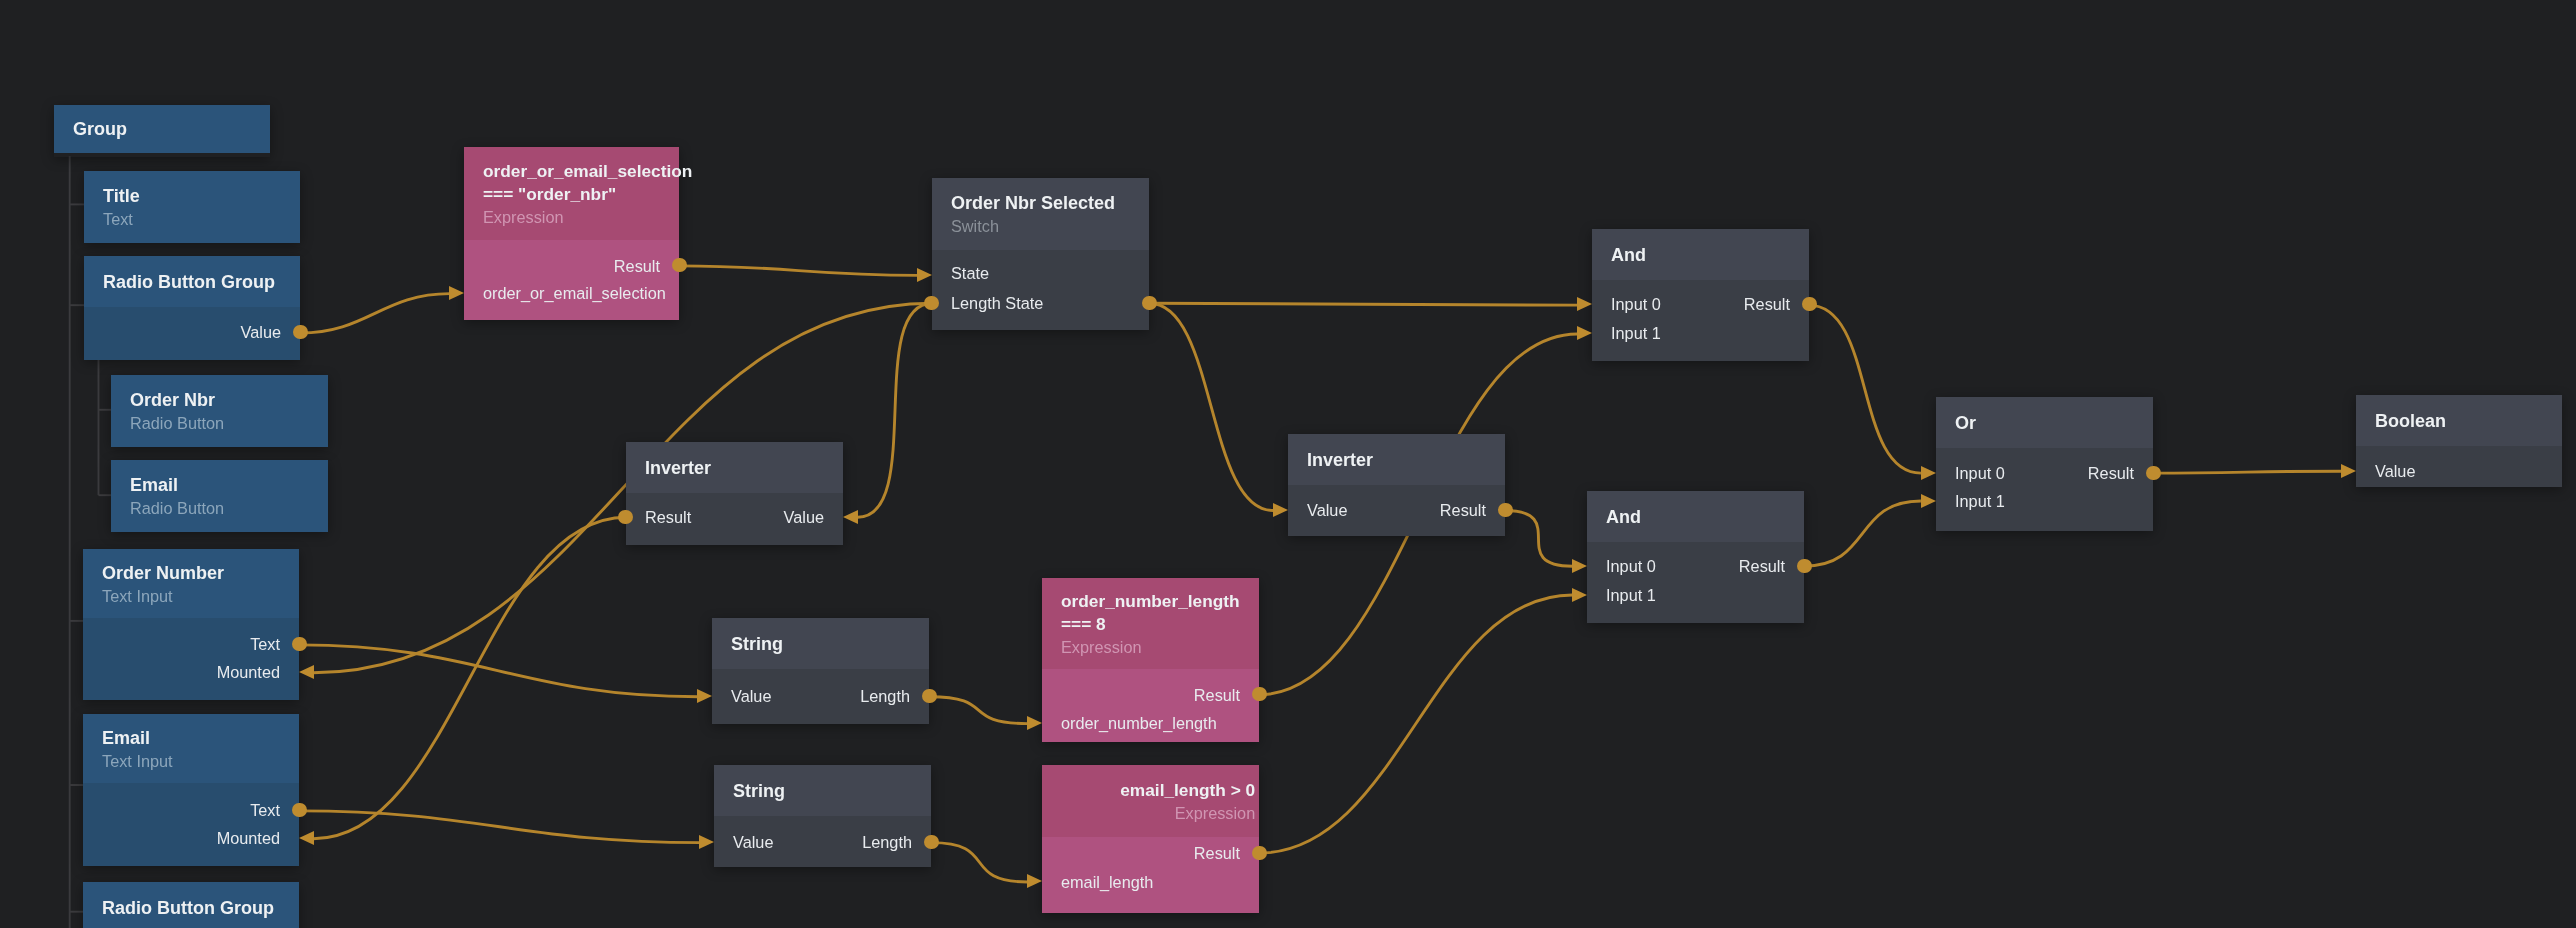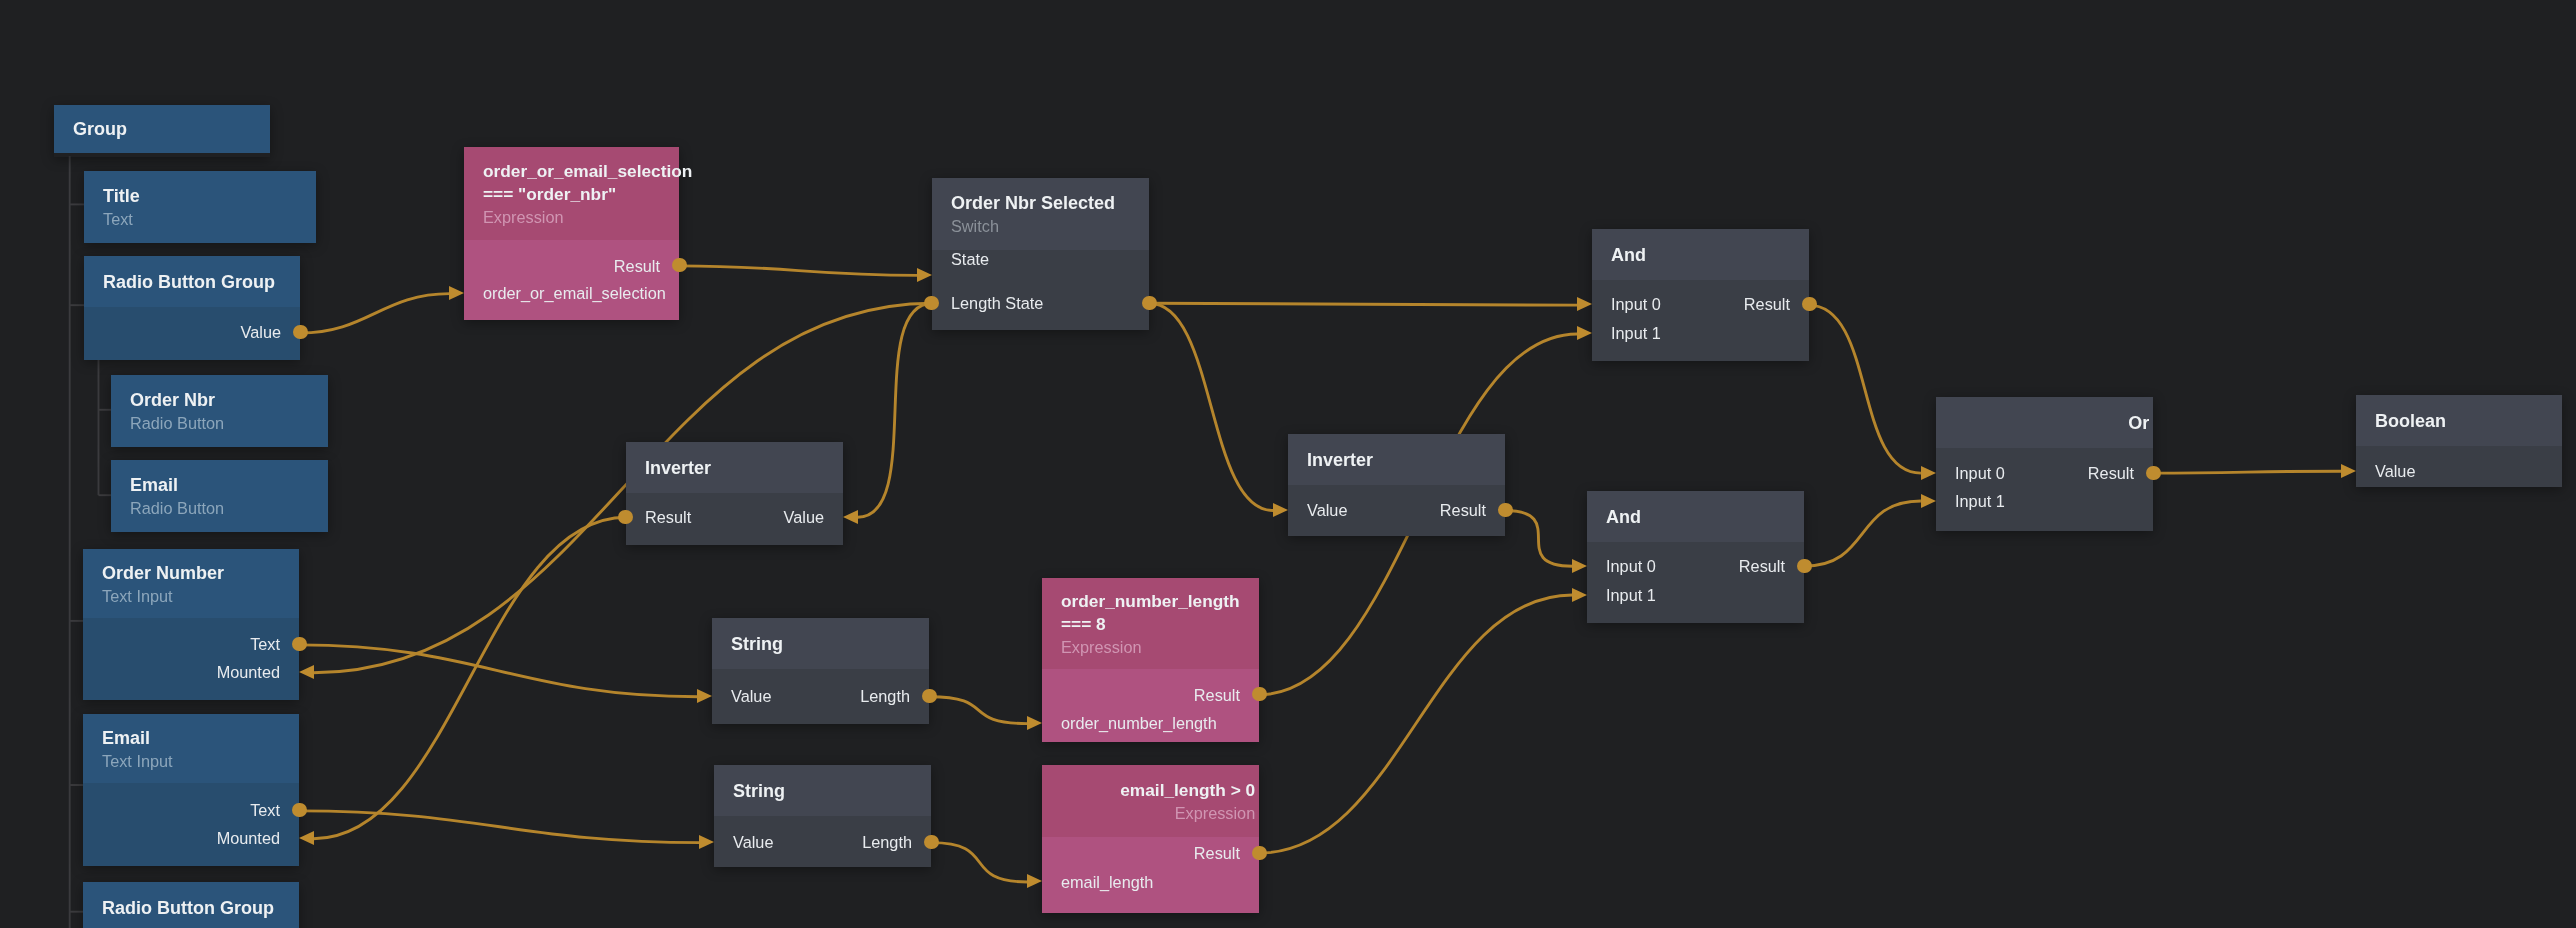--- a/index.html
+++ b/index.html
@@ -86,21 +86,21 @@
       <path d="M 311 672 C 498.20000000000005 672, 539.8 726, 727 726" fill="none" stroke="#b5852c" stroke-width="3"></path>
       <path d="M 311 845 C 499.1 845, 540.9 878, 729 878" fill="none" stroke="#b5852c" stroke-width="3"></path>
       <path d="M 968 726 C 1038 726, 1000 754, 1070 754" fill="none" stroke="#b5852c" stroke-width="3"></path>
       <path d="M 970 878 C 1040 878, 1000 919, 1070 919" fill="none" stroke="#b5852c" stroke-width="3"></path>
     </svg>
 <div class="node blue" style="left: 54px; top: 105px; width: 216px; height: 52px;">
       <div class="hdr" style="height: 48px;">
         <div class="title">Group</div>
       </div>
     </div>
-    <div class="node blue" style="left: 84px; top: 171px; width: 216px; height: 72px; padding-left: 16px;">
+    <div class="node blue" style="left: 84px; top: 171px; width: 216px; height: 72px;">
       <div class="hdr" style="height: 72px;">
         <div class="title">Title</div>
         <div class="subtitle">Text</div>
       </div>
     </div>
     <div class="node blue" style="left: 84px; top: 256px; width: 216px; height: 104px;">
       <div class="hdr" style="height: 51px;">
         <div class="title">Radio Button Group</div>
       </div>
       <div class="bdy" style="top: 51px;"></div>
@@ -157,21 +157,21 @@
       <div class="conn-dot" style="top: 111px; right: -7.7px;"></div>
       <div class="port-label l" style="top: 135px;">order_or_email_selection</div>
       <div class="conn-arrow-r" style="top: 139px; left: -15.4px;"></div>
     </div>
     <div class="node dark" style="left: 932px; top: 178px; width: 217px; height: 152px;">
       <div class="hdr" style="height: 72px;">
         <div class="title">Order Nbr Selected</div>
         <div class="subtitle">Switch</div>
       </div>
       <div class="bdy" style="top: 72px;"></div>
-      <div class="port-label l" style="top: 70px;">State</div>
+      <div class="port-label l" style="top: 84px;">State</div>
       <div class="conn-arrow-r" style="top: 90px; left: -15.4px;"></div>
       <div class="port-label l" style="top: 114px;">Length State</div>
       <div class="conn-dot" style="top: 118px; left: -7.7px;"></div>
       <div class="conn-dot" style="top: 118px; right: -7.7px;"></div>
     </div>
     <div class="node dark" style="left: 626px; top: 442px; width: 217px; height: 103px;">
       <div class="hdr" style="height: 51px;">
         <div class="title">Inverter</div>
       </div>
       <div class="bdy" style="top: 51px;"></div>
@@ -208,21 +208,21 @@
       </div>
       <div class="bdy" style="top: 51px;"></div>
       <div class="port-label l" style="top: 64px;">Input 0</div>
       <div class="conn-arrow-r" style="top: 68px; left: -15.4px;"></div>
       <div class="port-label l" style="top: 93px;">Input 1</div>
       <div class="conn-arrow-r" style="top: 97px; left: -15.4px;"></div>
       <div class="port-label r" style="top: 64px;">Result</div>
       <div class="conn-dot" style="top: 68px; right: -7.7px;"></div>
     </div>
     <div class="node dark" style="left: 1936px; top: 397px; width: 217px; height: 134px;">
-      <div class="hdr" style="height: 51px; align-items: flex-end;">
+      <div class="hdr" style="height: 51px;">
         <div class="title">Or</div>
       </div>
       <div class="bdy" style="top: 51px;"></div>
       <div class="port-label l" style="top: 65px;">Input 0</div>
       <div class="conn-arrow-r" style="top: 69px; left: -15.4px;"></div>
       <div class="port-label l" style="top: 93px;">Input 1</div>
       <div class="conn-arrow-r" style="top: 97px; left: -15.4px;"></div>
       <div class="port-label r" style="top: 65px;">Result</div>
       <div class="conn-dot" style="top: 69px; right: -7.7px;"></div>
     </div>

